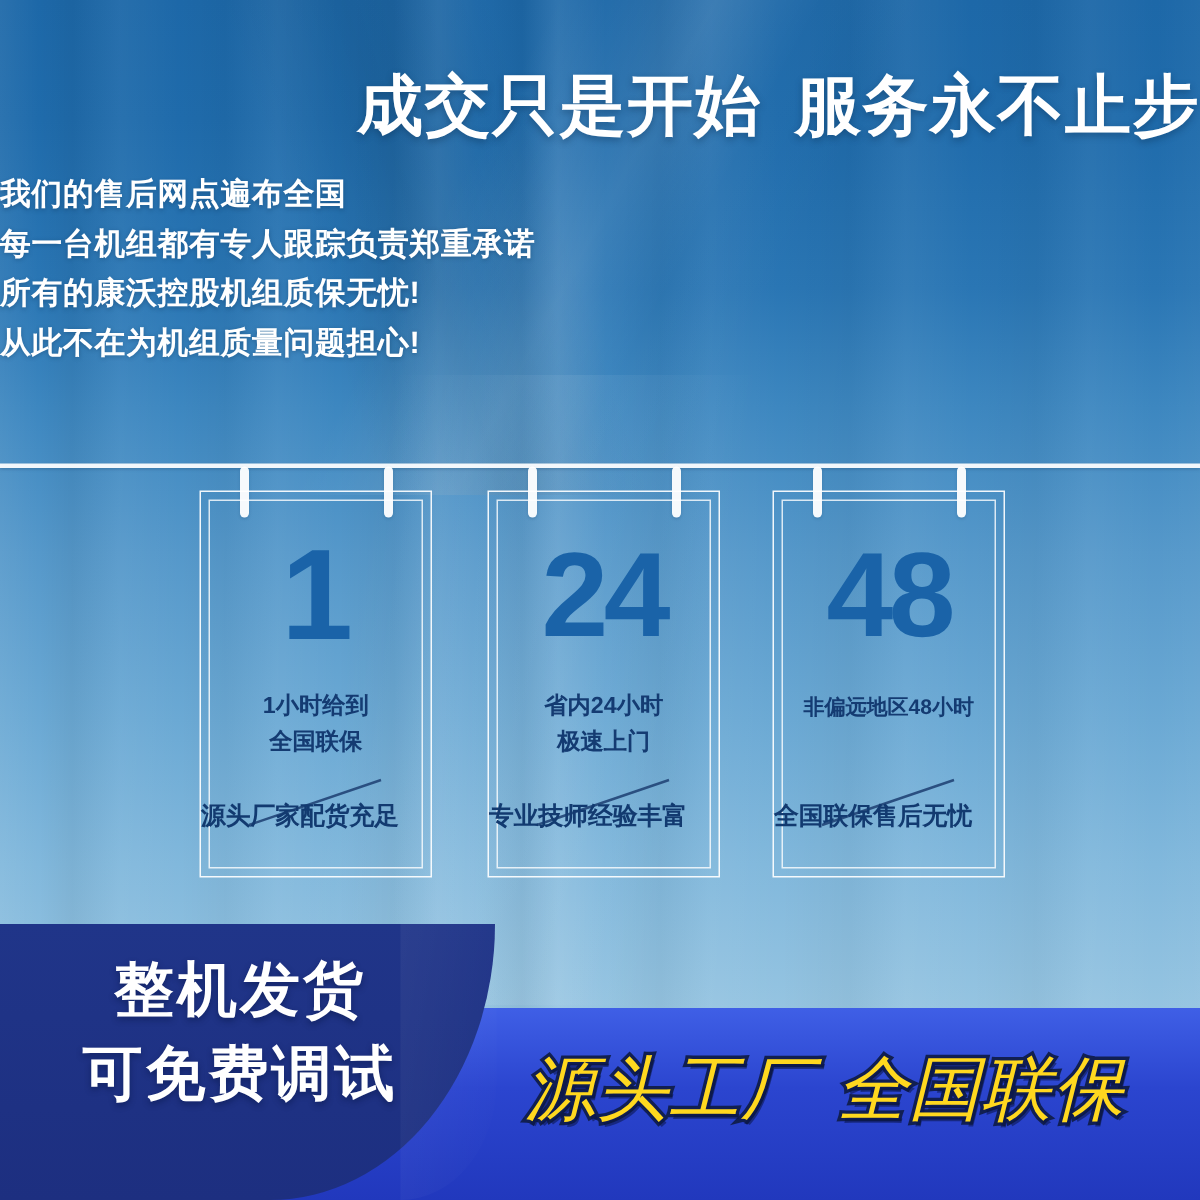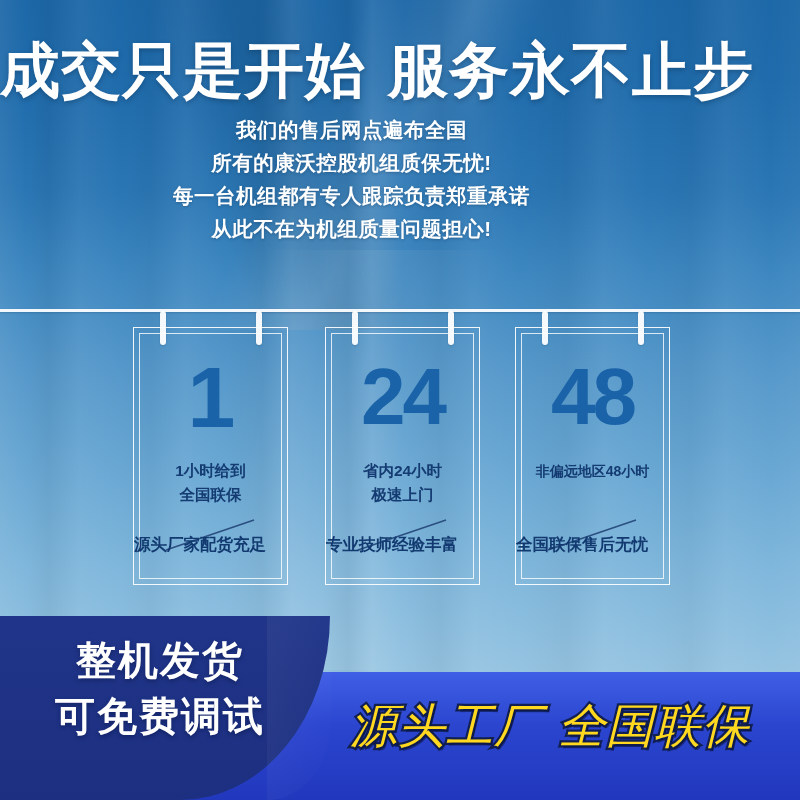--- a/index.html
+++ b/index.html
@@ -58,29 +58,29 @@
     position:absolute;left:0;top:250px;width:800px;height:420px;
     pointer-events:none;
     background:
       linear-gradient(100deg, rgba(255,255,255,0.00) 30%,
         rgba(255,255,255,0.07) 44%, rgba(255,255,255,0.00) 58%);
   }
 
   
   .headline{
     position:absolute;top:42px;left:0;width:800px;
-    text-align:left;color:#ffffff;
-    font-size:60px;line-height:58px;font-weight:bold;
+    text-align:right;color:#ffffff;
+    font-size:44px;line-height:58px;font-weight:bold;
     letter-spacing:1px;
     text-shadow:0 2px 5px rgba(10,45,80,0.40);
     white-space:nowrap;
   }
   .headline .gap{display:inline-block;width:22px;}
   .sublines{
-    position:absolute;top:113px;left:0;width:703px;text-align:center;
+    position:absolute;top:113px;left:0;width:703px;text-align:left;
     color:#ffffff;
   }
   .subline{
     font-size:20.5px;line-height:33px;font-weight:bold;
     letter-spacing:.5px;
     text-shadow:0 1px 3px rgba(12,50,88,0.38);
     white-space:nowrap;
   }
 
   
@@ -177,22 +177,22 @@
   <div class="drape"></div>
   <div class="sheen"></div>
   <div class="sheen2"></div>
 
   <div class="headline">
     <span>成交只是开始</span><span class="gap"></span><span>服务永不止步</span>
   </div>
 
   <div class="sublines">
     <div class="subline">我们的售后网点遍布全国</div>
+    <div class="subline">每一台机组都有专人跟踪负责郑重承诺</div>
     <div class="subline">所有的康沃控股机组质保无忧!</div>
-    <div class="subline">每一台机组都有专人跟踪负责郑重承诺</div>
     <div class="subline">从此不在为机组质量问题担心!</div>
   </div>
 
   <div class="rail"></div>
   <div class="clip" style="left:160px;"></div>
   <div class="clip" style="left:256px;"></div>
   <div class="clip" style="left:352px;"></div>
   <div class="clip" style="left:448px;"></div>
   <div class="clip" style="left:542px;"></div>
   <div class="clip" style="left:638px;"></div>

